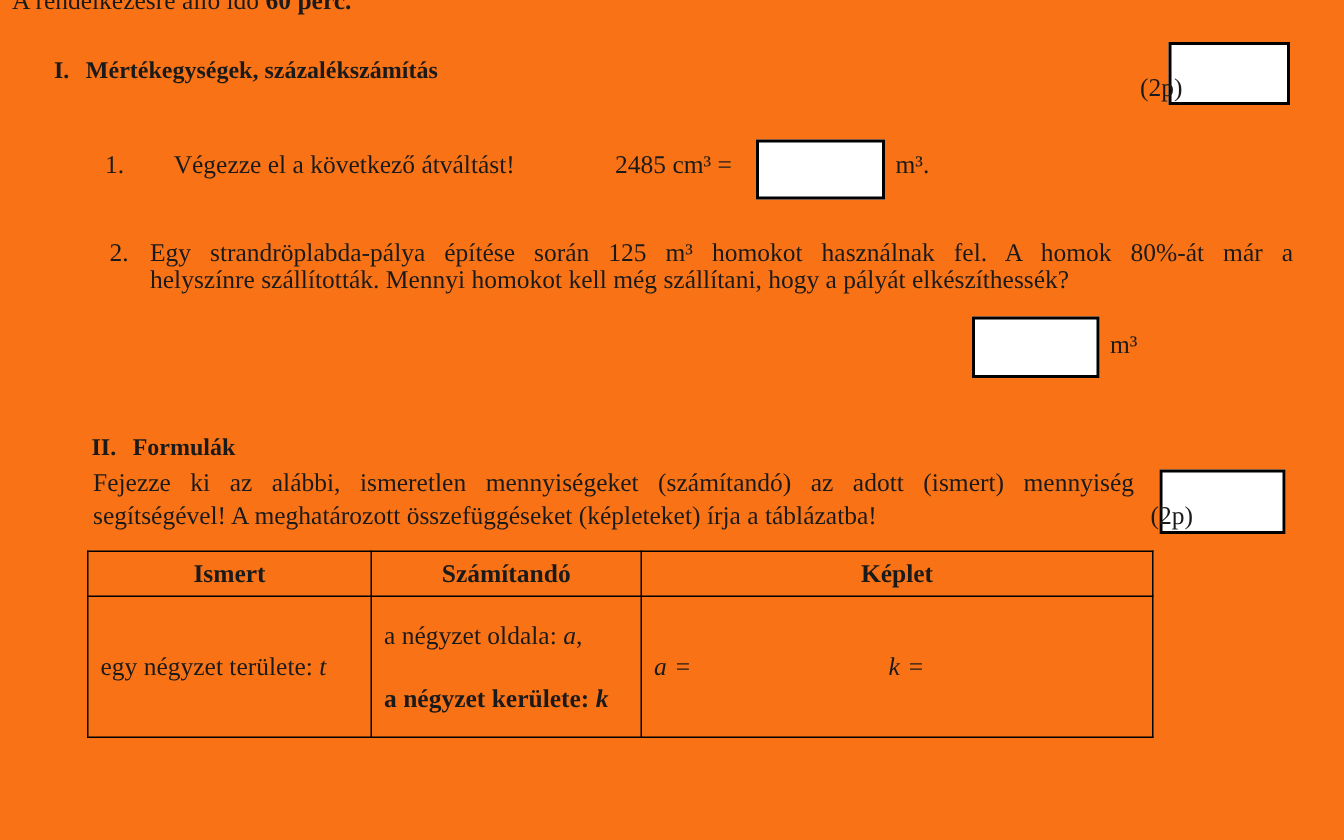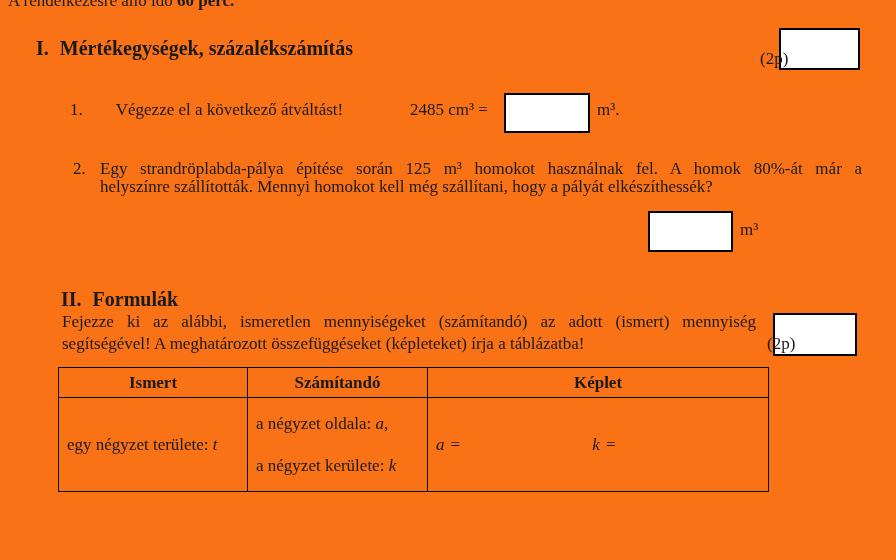--- a/index.html
+++ b/index.html
@@ -4,21 +4,21 @@
 <style>
   html,body { margin:0; padding:0; background:#ffffff; }
   .page {
     position:relative; width:896px; height:560px; overflow:hidden;
     background:#f97316; color:#1a1a1a;
     font-family:"Liberation Serif","DejaVu Serif",serif;
     font-size:17px;
   }
   .abs { position:absolute; white-space:nowrap; line-height:21px; }
   .jline { white-space:normal; text-align:justify; text-align-last:justify; }
-  .heading { font-weight:bold; font-size:20px; line-height:22px; }
+  .heading { font-weight:bold; font-size:16px; line-height:22px; }
   .hnum { font-weight:bold; }
   .htitle { margin-left:11px; }
   .box { position:absolute; border:2px solid #000; background:#fff; box-sizing:border-box; }
   .pts { position:absolute; font-size:17px; line-height:20px; white-space:nowrap; }
   .mvar { font-style:italic; }
   .itemnum { display:inline-block; }
   .itemtext { margin-left:33px; }
 
   table.formtable {
     position:absolute; left:58px; top:367px;
@@ -27,21 +27,21 @@
   .formtable th, .formtable td {
     border:1.6px solid #000; padding:0; box-sizing:border-box;
   }
   .formtable th { font-weight:bold; text-align:center; height:30px; font-size:17px; }
   .col1 { width:189px; }
   .col2 { width:180px; }
   .col3 { width:341px; }
   .formtable td { height:94px; vertical-align:middle; }
   td.cell-pad { padding-left:8px; }
   .cline { line-height:21px; }
-  .cline + .cline { margin-top:21px; }
+  .cline + .cline { margin-top:21px;font-weight:bold; }
   .fpair { display:inline-block; }
   .feq { margin-left:6px; }
   .fpair2 { margin-left:128px; }
 </style>
 </head>
 <body>
 
 <div class="page">
 
   <div class="abs" style="left:8px; top:-10px;">

